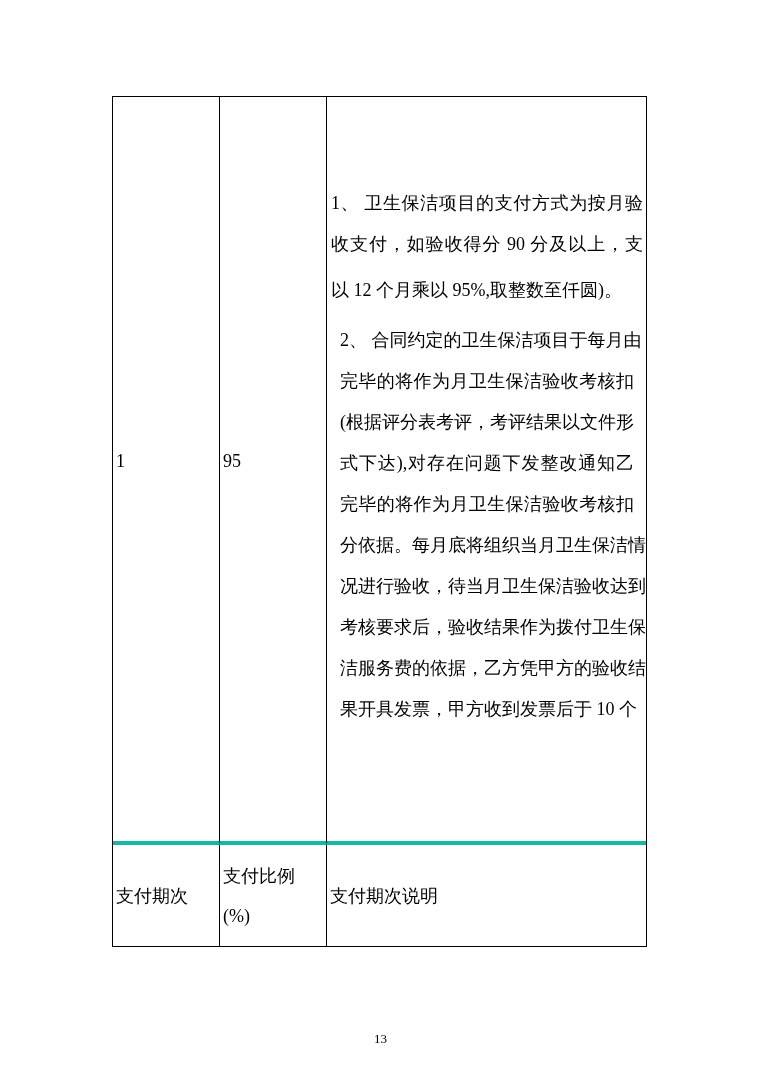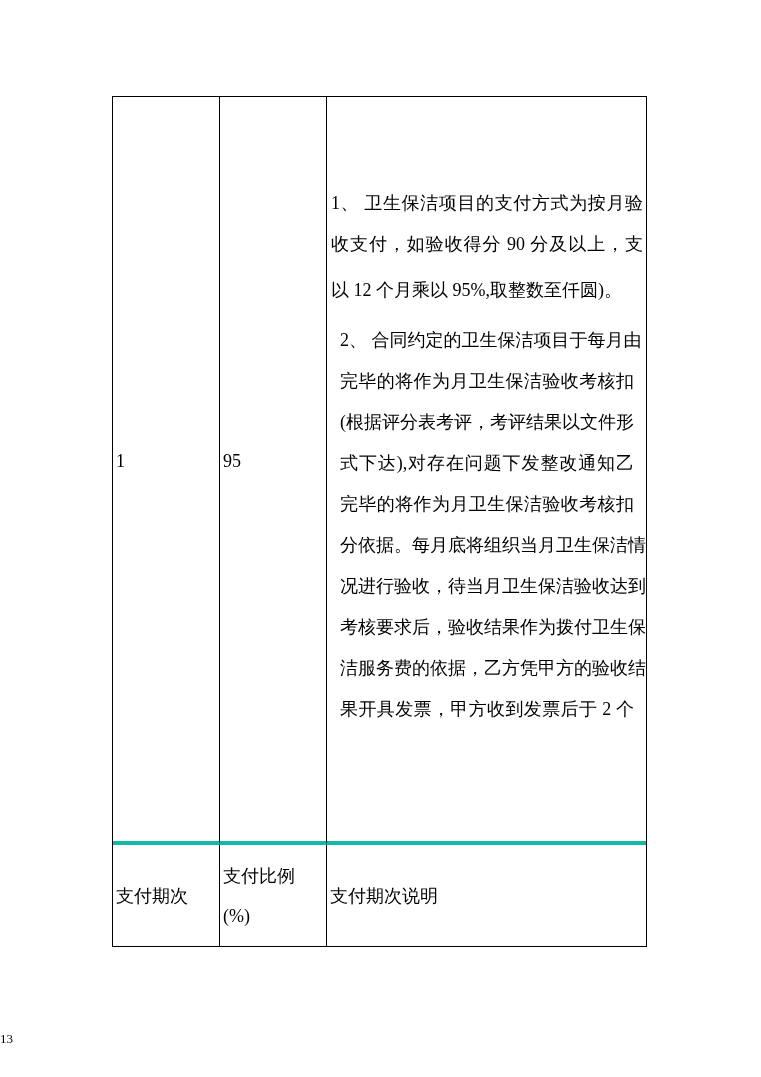--- a/index.html
+++ b/index.html
@@ -53,21 +53,21 @@
     text-align: left;
     text-align-last: left;
     white-space: nowrap;
   }
   .hdr-cell { padding-left: 3px; line-height: 40px; justify-content: center; }
   .page-number {
     position: absolute;
     left: 0;
     right: 0;
     top: 1032px;
-    text-align: left;
+    text-align: center;
     font-size: 13px;
     line-height: 14px;
   }
 </style>
 </head>
 <body>
 
 <div class="page">
 
   <div class="doc-table">
@@ -90,21 +90,21 @@
         <div class="para2">
             <div class="jline">2、 合同约定的卫生保洁项目于每月由</div>
             <div class="jline">完毕的将作为月卫生保洁验收考核扣</div>
             <div class="jline">(根据评分表考评，考评结果以文件形</div>
             <div class="jline">式下达),对存在问题下发整改通知乙</div>
             <div class="jline">完毕的将作为月卫生保洁验收考核扣</div>
             <div class="jline">分依据。每月底将组织当月卫生保洁情</div>
             <div class="jline">况进行验收，待当月卫生保洁验收达到</div>
             <div class="jline">考核要求后，验收结果作为拨付卫生保</div>
             <div class="jline">洁服务费的依据，乙方凭甲方的验收结</div>
-            <div class="jline">果开具发票，甲方收到发票后于 2 个</div>
+            <div class="jline">果开具发票，甲方收到发票后于 10 个</div>
           </div>
       </div>
     </div>
 
     <div class="cell vline cell-mid hdr-cell">
       <div>支付期次</div>
     </div>
 
     <div class="cell vline cell-mid hdr-cell">
       <div>支付比例</div>

